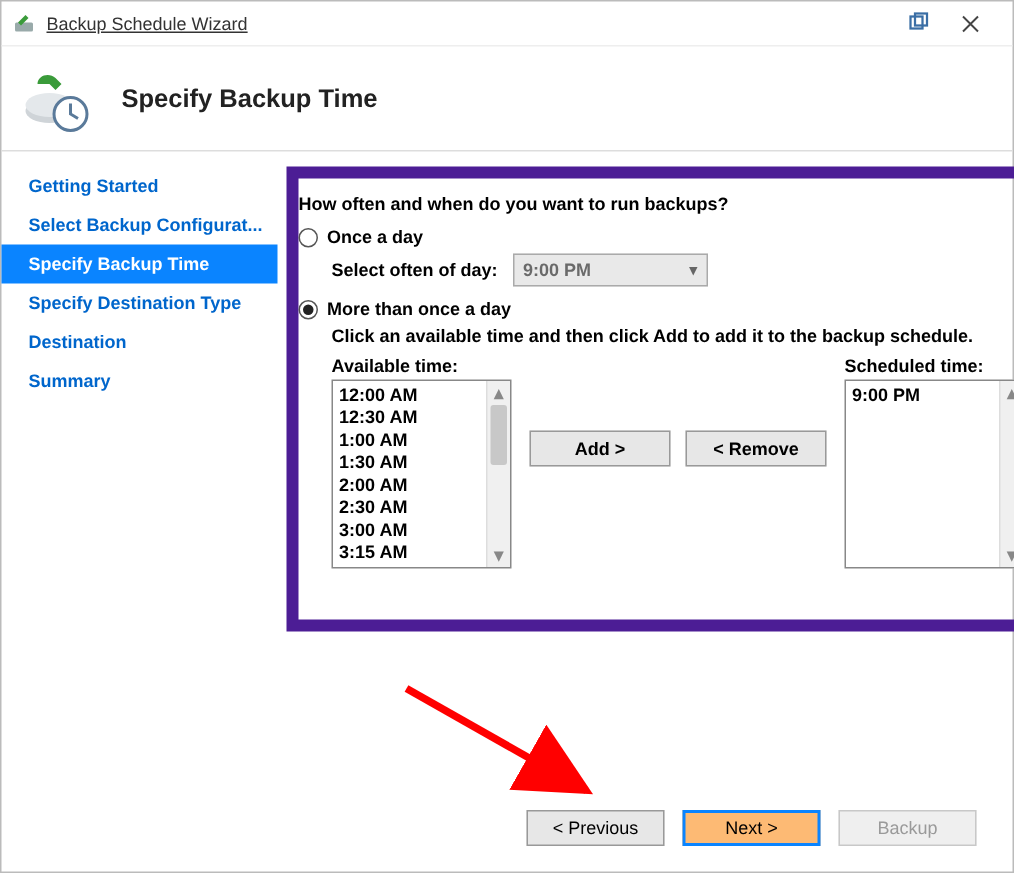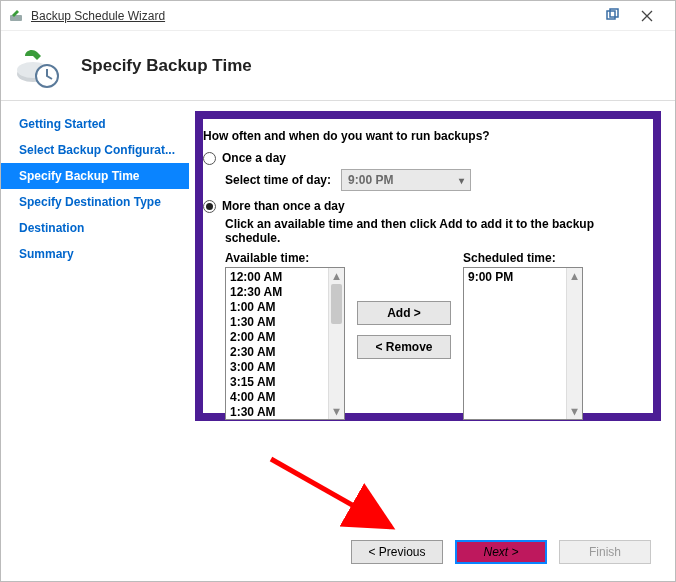--- a/index.html
+++ b/index.html
@@ -89,41 +89,41 @@
     color:#6a6a6a;
   }
   .combo .chev { font-size:10px; color:#666;}
   .instr { margin-top:4px; }
   .lists {
     display:flex; gap:12px; margin-top:6px; align-items:flex-start;
   }
   .listcol { display:flex; flex-direction:column; }
   .listlabel { margin-bottom:2px; }
   .listbox {
-    width: 120px; height: 153px; border:1px solid #888; background:#fff;
+    width: 120px; height: 126px; border:1px solid #888; background:#fff;
     overflow:hidden; position:relative;
   }
   .listbox .inner { position:absolute; inset:0 16px 0 0; overflow:hidden; padding:2px 0 2px 4px;}
   .listbox .item { height:15px; line-height:15px; white-space:nowrap;}
   .listbox .scrollbar {
     position:absolute; right:0; top:0; bottom:0; width:16px; background:#f0f0f0;
     border-left:1px solid #ddd; display:flex; flex-direction:column; align-items:center;
   }
   .scrollbar .arrow { height:16px; width:100%; display:flex; align-items:center; justify-content:center; color:#888;}
   .scrollbar .track { flex:1; width:100%; position:relative;}
   .scrollbar .thumb { position:absolute; left:2px; right:2px; top:0; height:40px; background:#c8c8c8; border-radius:2px;}
-  .midbtns { display:flex; flex-direction:column; gap:10px; margin-top:50px;align-items:flex-end; }
+  .midbtns { display:flex; flex-direction:row; gap:10px; margin-top:50px;align-items:flex-end; }
   .btn {
     border:1px solid #999; background:#e7e7e7; height:24px; min-width:80px;
     display:flex; align-items:center; justify-content:center; padding:0 10px;
     cursor:pointer; font-family:inherit; font-size:12px;
   }
   .btn.wide { min-width:94px; }
   .btn.disabled { color:#9a9a9a; background:#efefef; border-color:#c8c8c8; cursor:default;}
-  .btn.primary { border:2px solid #0a84ff; background:#be185d;font-style:italic;}
+  .btn.primary { border:2px solid #0a84ff; background:#fdba74;}
   .footer {
     position:absolute; left:0; right:0; bottom:0; height:58px;
     display:flex; align-items:center; justify-content:flex-end; gap:12px; padding:0 24px;
     border-top: 0;
   }
   
   .arrow-overlay {
     position:absolute; left:260px; top:448px; pointer-events:none;
   }
 </style>
@@ -182,21 +182,21 @@
     <div class="content">
       <div class="redbox">
 
         <div class="prompt">How often and when do you want to run backups?</div>
 
         <div class="radio-row">
           <span class="radio-dot"></span>
           <span>Once a day</span>
         </div>
         <div class="sub row-inline">
-          <span>Select time of day:</span>
+          <span>Select often of day:</span>
           <div class="combo">
             <span>9:00 PM</span>
             <span class="chev">▾</span>
           </div>
         </div>
 
         <div class="radio-row" style="margin-top:8px;">
           <span class="radio-dot selected"></span>
           <span>More than once a day</span>
         </div>
@@ -249,21 +249,21 @@
           </div>
         </div>
 
       </div>
     </div>
   </div>
 
   <div class="footer">
     <div class="btn" style="min-width:92px">&lt; Previous</div>
     <div class="btn primary" style="min-width:92px">Next &gt;</div>
-    <div class="btn disabled" style="min-width:92px">Finish</div>
+    <div class="btn disabled" style="min-width:92px">Backup</div>
   </div>
 
   <svg class="arrow-overlay" width="170" height="100">
     <defs>
       <marker id="ah" markerWidth="12" markerHeight="12" refX="9" refY="5" orient="auto">
         <path d="M0 0 L10 5 L0 10 Z" fill="#f00"></path>
       </marker>
     </defs>
     <line x1="10" y1="10" x2="130" y2="78" stroke="#f00" stroke-width="5" marker-end="url(#ah)"></line>
   </svg>

